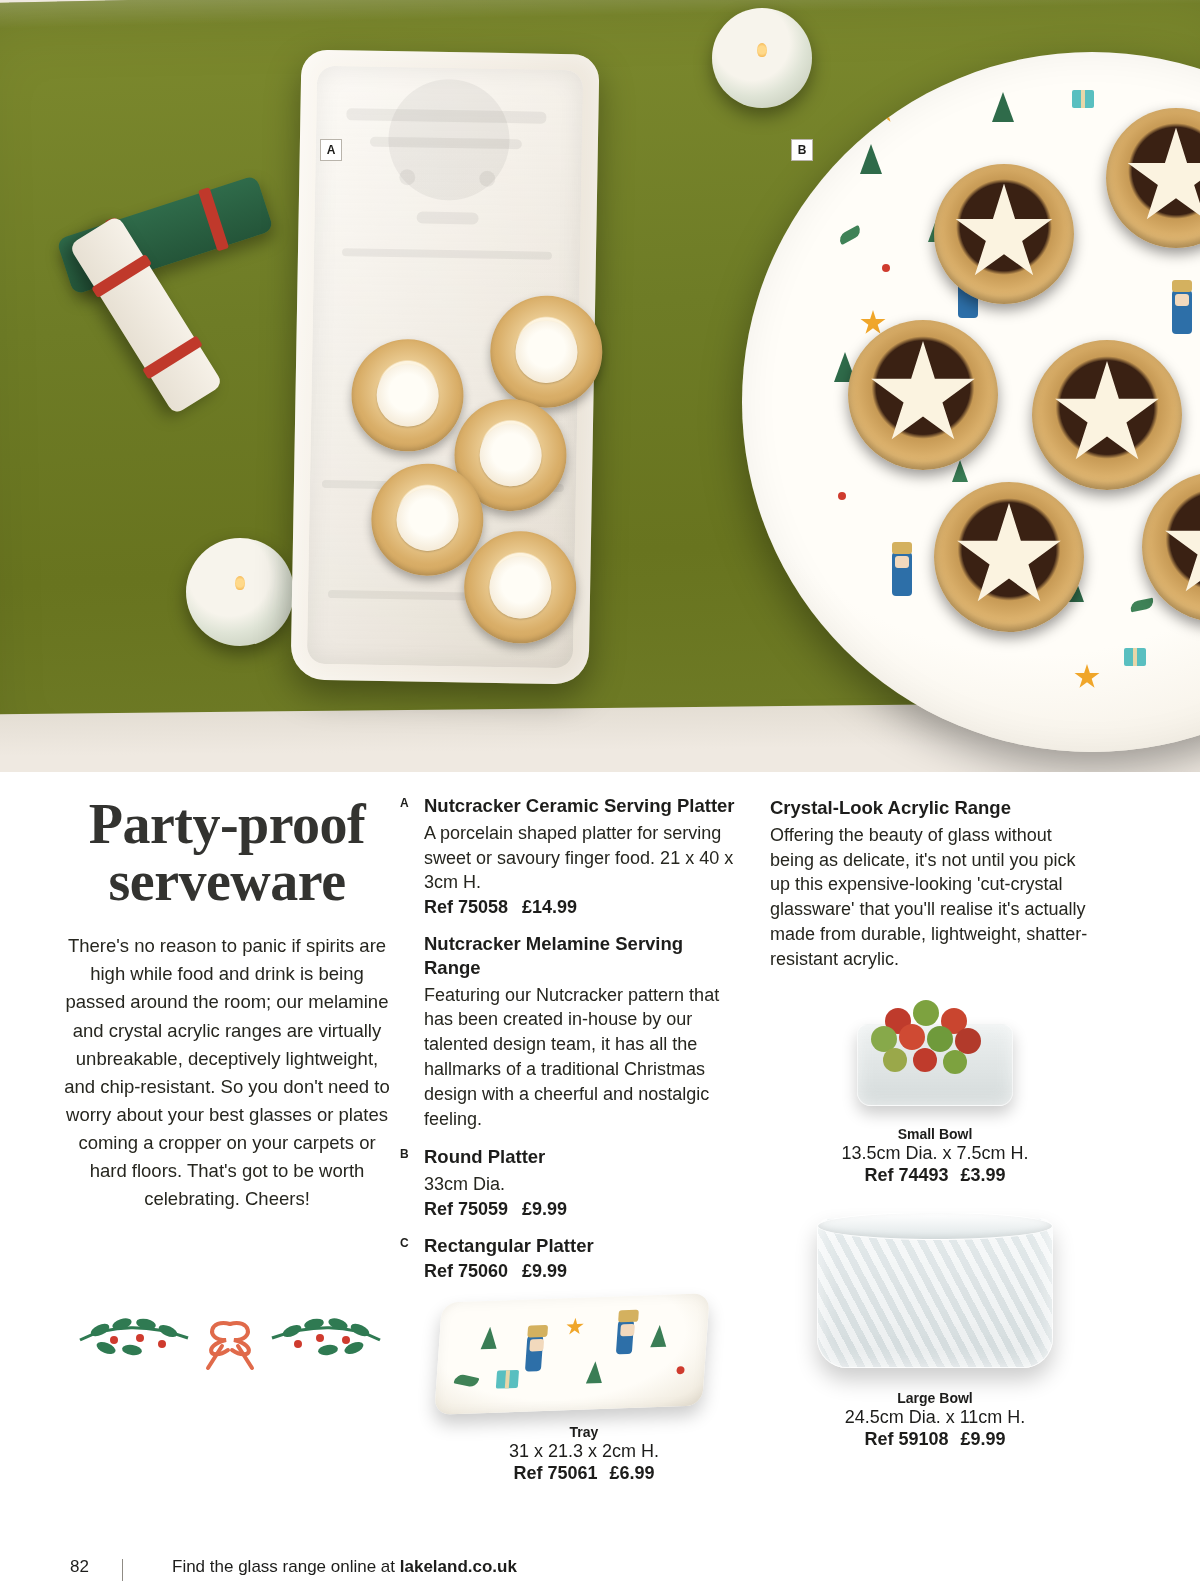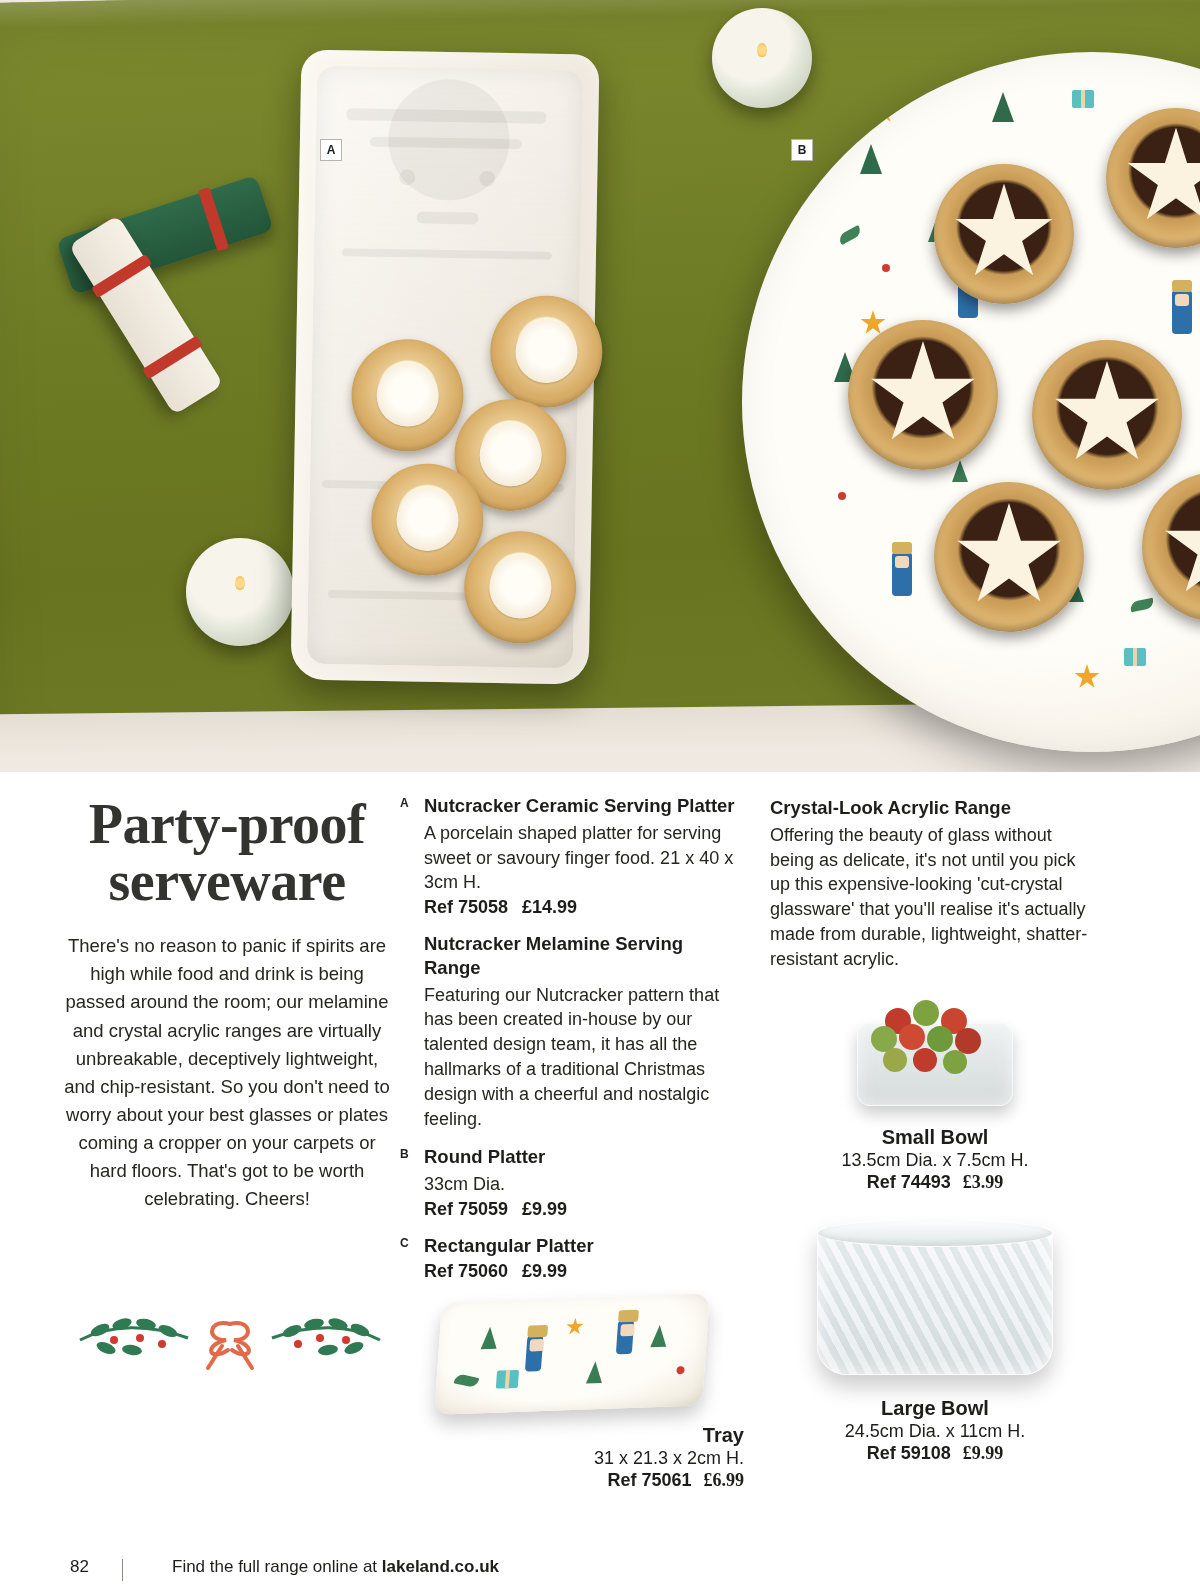--- a/index.html
+++ b/index.html
@@ -260,26 +260,26 @@
     box-shadow: 0 12px 22px rgba(0,0,0,.2), inset 0 0 20px rgba(255,255,255,.8);
   }
   .large-bowl .rim {
     position:absolute; left:12px; top:10px; width:236px; height:28px;
     border-radius:50%;
     background: linear-gradient(180deg,#ffffff,#dfe6e7);
     border:1px solid rgba(255,255,255,.9);
     box-shadow: inset 0 -2px 6px rgba(0,0,0,.08);
   }
 
-  .cap-name { font-size: 20px; font-weight:700; text-align:center; margin:4px 0 1px; }
+  .cap-name { font-size: 14px; font-weight:700; text-align:center; margin:4px 0 1px; }
   .cap-dims { font-size: 18px; text-align:center; margin:0 0 1px; }
   .cap-ref  { font-size: 18px; font-weight:700; text-align:center; margin:0; }
-  .cap-ref .price { margin-left: 12px; font-family: Liberation Serif, serif; }
-
-  .cap-left { text-align:right; }
+  .cap-ref .price { margin-left: 12px; }
+
+  .cap-left { text-align:center; }
 
   
   .footer {
     position:absolute; left:0; bottom:0; width:1200px; height:56px;
     display:flex; align-items:center;
   }
   .pg-num { position:absolute; left:70px; bottom:18px; font-size:17px; }
   .pg-rule { position:absolute; left:122px; bottom:14px; width:1px; height:22px; background:#8f8b84; }
   .footer-text { position:absolute; left:172px; bottom:18px; font-size:17px; }
   .footer-text b { font-weight:700; }
@@ -521,15 +521,15 @@
       <p class="cap-dims">24.5cm Dia. x 11cm H.</p>
       <p class="cap-ref">
         <span>Ref 59108</span><span class="price">£9.99</span>
       </p>
     </div>
   </div>
 
   <div class="footer">
     <span class="pg-num">82</span>
     <span class="pg-rule"></span>
-    <span class="footer-text"><span>Find the full range online at </span><b>lakeland.co.uk</b></span>
+    <span class="footer-text"><span>Find the glass range online at </span><b>lakeland.co.uk</b></span>
   </div>
 </div>
 
 </body></html>

